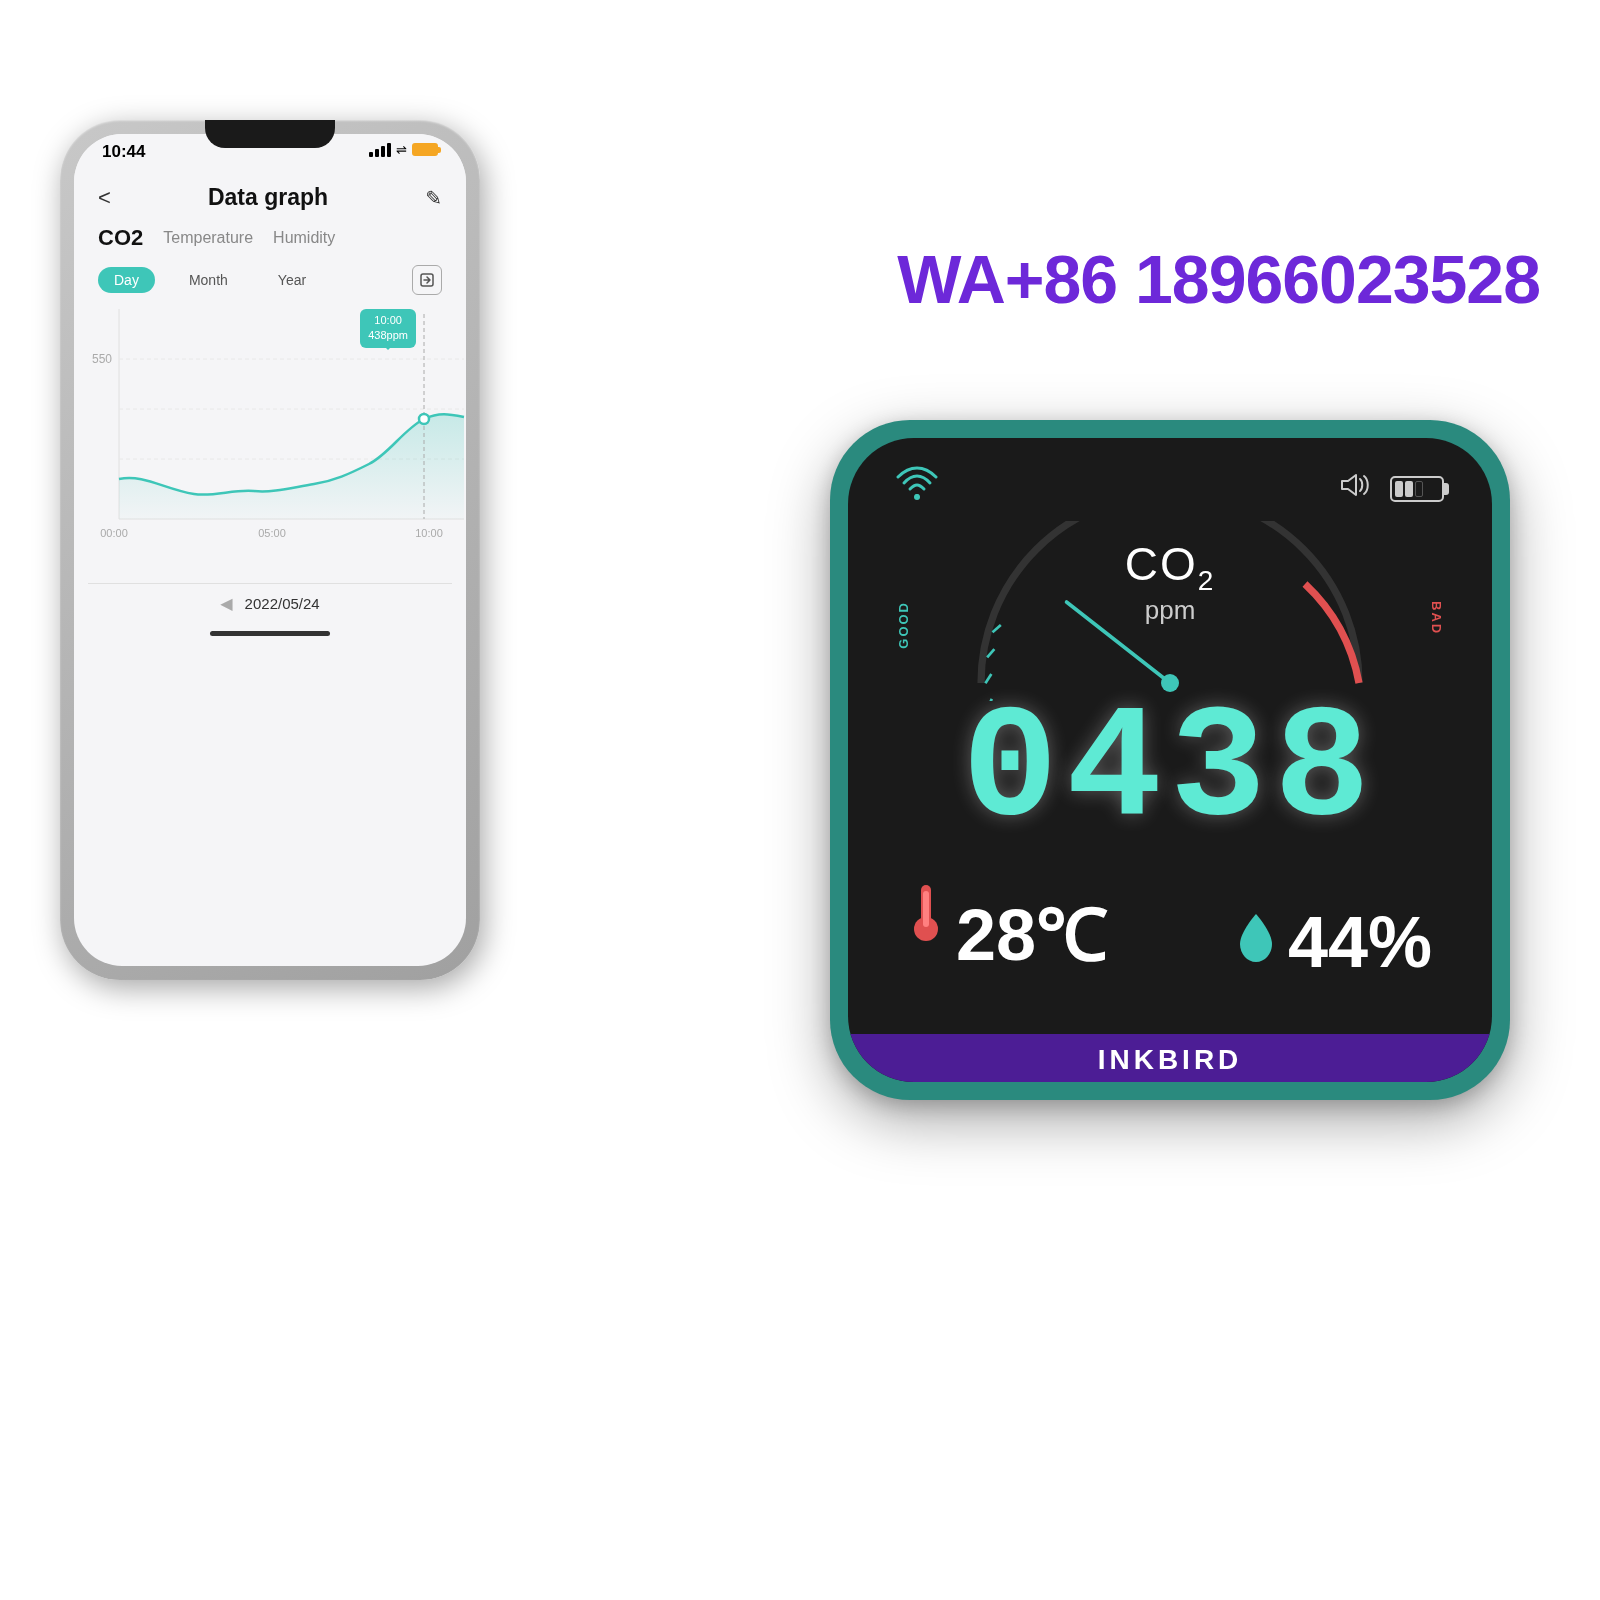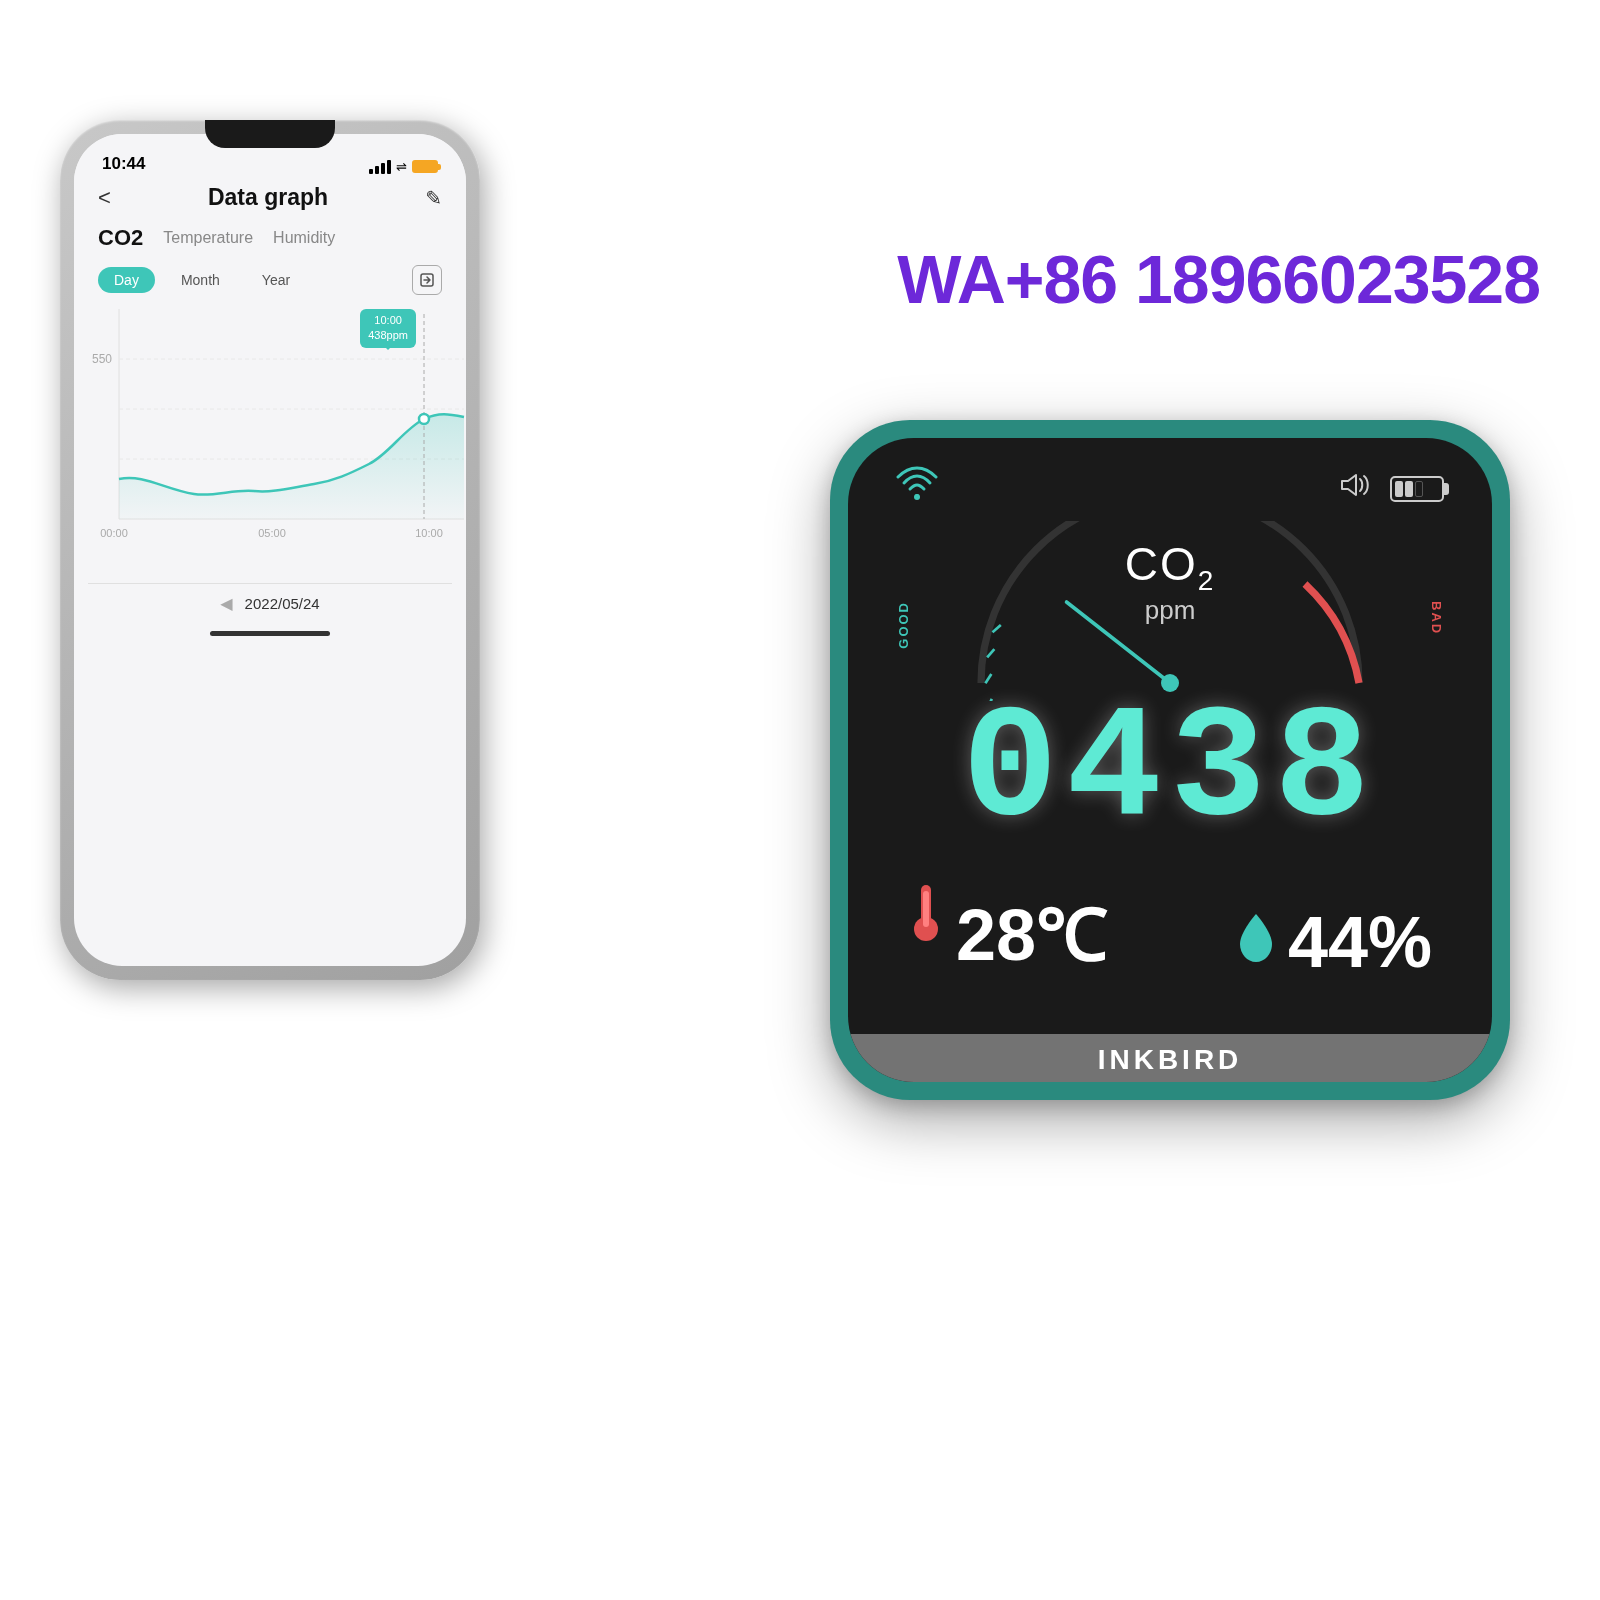--- a/index.html
+++ b/index.html
@@ -46,21 +46,21 @@
       width: 130px;
       height: 28px;
       background: #1a1a1a;
       border-radius: 0 0 20px 20px;
       z-index: 10;
     }
     
     .status-bar {
       display: flex;
       justify-content: space-between;
-      align-items: flex-end;
+      align-items: flex-start;
       padding: 8px 28px 4px;
       height: 44px;
       background: #f5f5f7;
     }
     .status-time {
       font-size: 17px;
       font-weight: 700;
       color: #000;
     }
     .status-icons {
@@ -134,21 +134,21 @@
     .tab-humidity {
       font-size: 16px;
       color: #888;
     }
 
     
     .time-range {
       display: flex;
       align-items: center;
       padding: 6px 24px 4px;
-      gap: 10px;
+      gap: 18px;
     }
     .range-btn {
       padding: 5px 16px;
       border-radius: 20px;
       font-size: 14px;
       font-weight: 500;
     }
     .range-btn.active {
       background: #3ec6b8;
       color: #fff;
@@ -390,21 +390,21 @@
       display: flex;
       align-items: center;
       gap: 12px;
       margin-top: 20px;
     }
     .drop-icon { font-size: 46px; color: #3ec6b8; }
     .humidity-value { font-size: 72px; font-weight: 600; color: #fff; }
 
     
     .brand-bar {
-      background: #737373;
+      background: #4c1d95;
       width: 100%;
       text-align: center;
       padding: 10px 0 6px;
       font-size: 28px;
       font-weight: 700;
       color: #fff;
       letter-spacing: 4px;
       border-radius: 0 0 66px 66px;
       position: absolute;
       bottom: 0;

